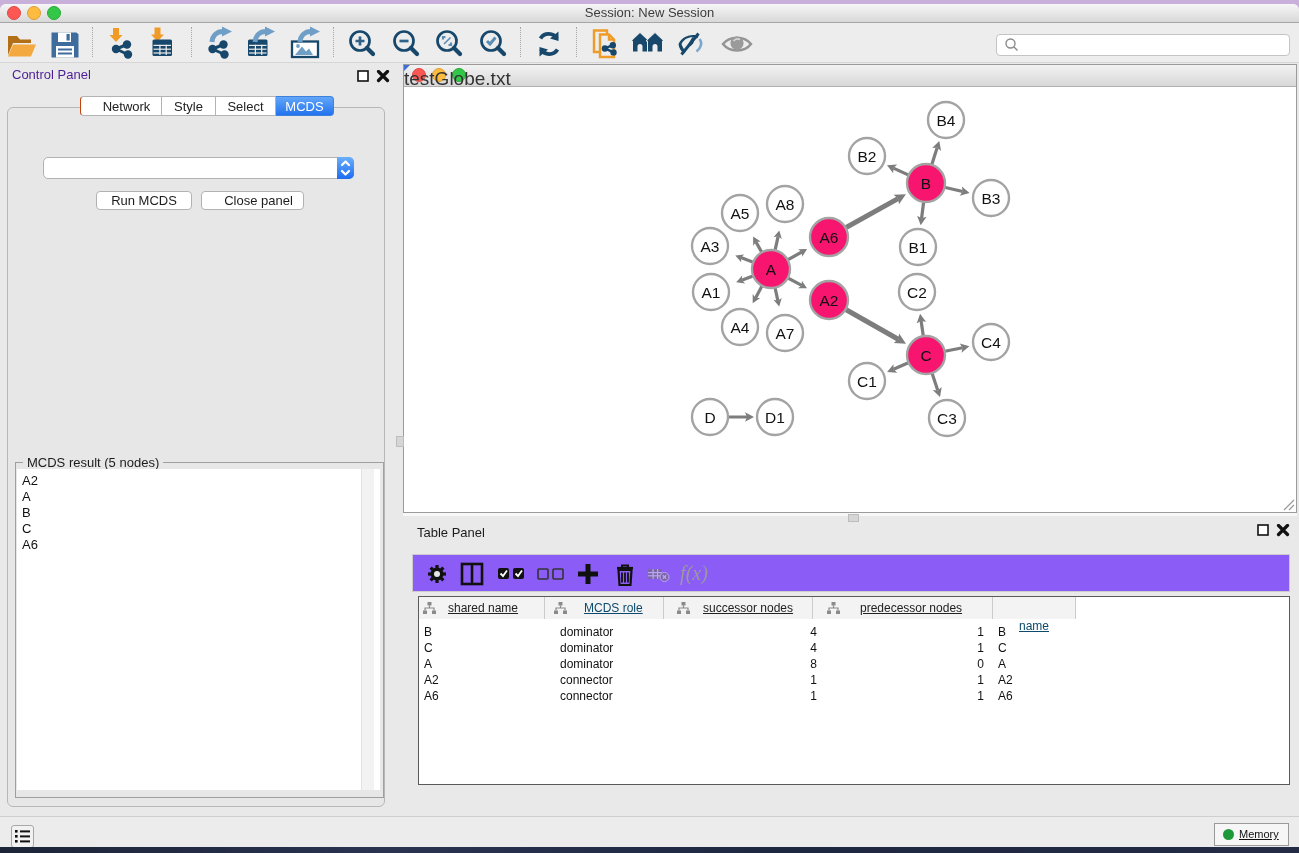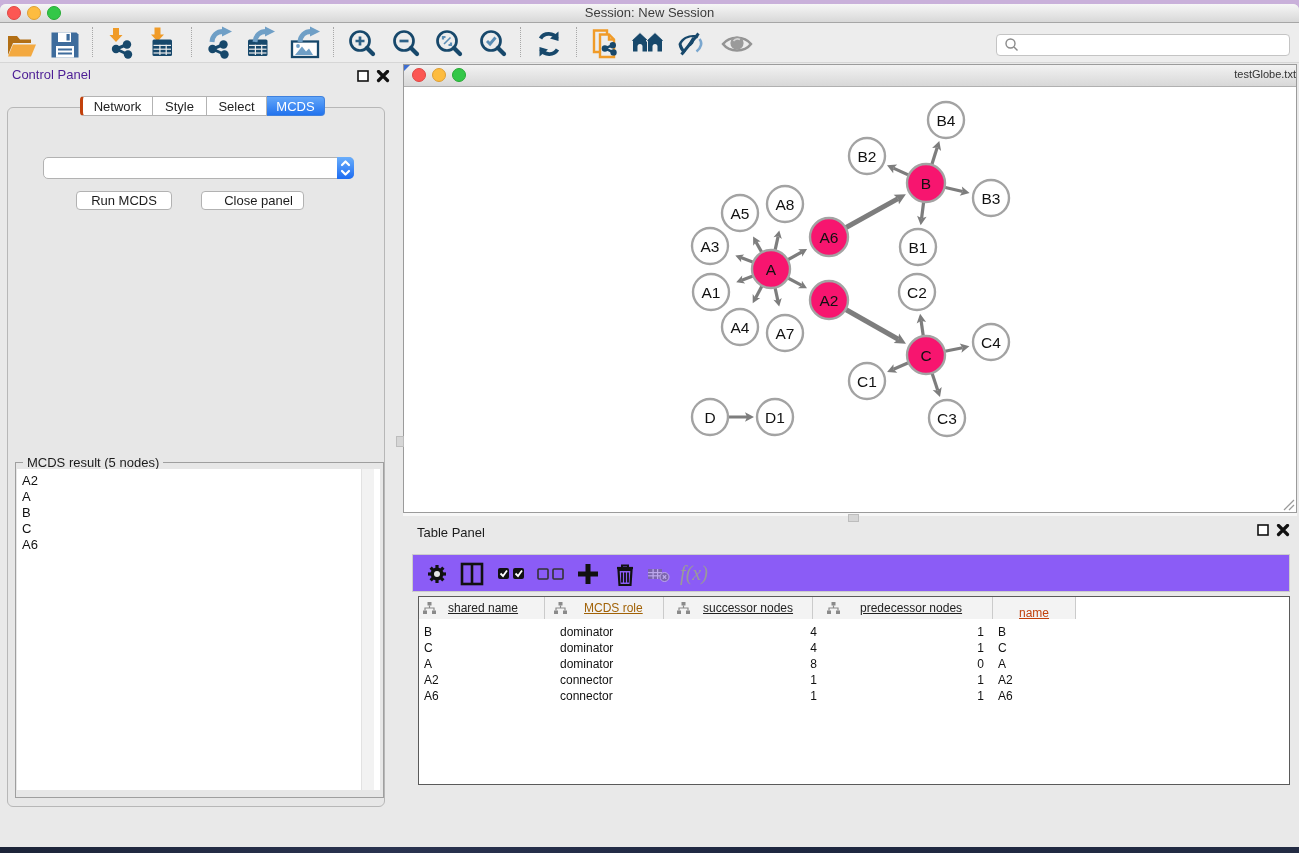--- a/index.html
+++ b/index.html
@@ -13,41 +13,41 @@
   #title{position:absolute;left:0;top:1px;width:100%;text-align:center;font-size:13px;color:#3c3c3c;}
   #toolbar{position:absolute;left:0;top:23px;width:1299px;height:39px;background:#ededed;border-bottom:1px solid #d6d6d6;}
   .tsep{position:absolute;top:4px;height:30px;width:0;border-left:1px dotted #a8a8a8;}
   .icon{position:absolute;}
   #searchbox{position:absolute;left:996px;top:11px;width:292px;height:20px;background:#fff;border:1px solid #c4c4c4;border-radius:4px;}
   
   #cp-title{position:absolute;left:12px;top:67px;font-size:13px;color:#4c1d95;}
   .tabrow{position:absolute;display:flex;height:20px;}
   .tab{height:18px;line-height:19px;font-size:13px;color:#222;background:#fff;border:1px solid #b3b3b3;border-left:none;
     padding:0;text-align:center;}
-  .tab.first{border-left:3px solid #c2410c;border-radius:4px 0 0 4px;}
+  .tab.first{border-left:1px solid #c2410c;border-radius:4px 0 0 4px;padding-left:11px;}
   .tab.last{border-radius:0 4px 4px 0;}
   .tab.sel{background:linear-gradient(#62a6f9,#2273ee);color:#fff;border-color:#3f80dd;}
   #cp-box{position:absolute;left:7px;top:107px;width:376px;height:698px;border:1px solid #b7b7b7;border-radius:6px;background:#e7e7e7;}
   #opt-label{position:absolute;left:7px;top:136px;width:377px;text-align:center;font-size:13px;color:#1c1c1c;}
   #combo{position:absolute;left:43px;top:157px;width:311px;height:22px;background:#fff;border:1px solid #b2b2b2;border-radius:5px;box-sizing:border-box;}
   #combo .txt{position:absolute;left:0;top:3px;width:296px;text-align:center;font-size:13px;color:#111;}
   #combo .step{position:absolute;right:-1px;top:-1px;width:17px;height:22px;border-radius:0 5px 5px 0;
     background:linear-gradient(#6aaefb,#1d6cf2);}
   .btn{position:absolute;height:19px;background:#fff;border:1px solid #b2b2b2;border-radius:4px;box-sizing:border-box;
     font-size:13px;color:#1c1c1c;text-align:center;line-height:17px;}
   
   #fs{position:absolute;left:15px;top:462px;width:367px;height:334px;border:1px solid #9f9f9f;}
   #fs-label{position:absolute;left:23px;top:455px;background:#e7e7e7;padding:0 4px;font-size:13px;color:#1c1c1c;}
   #fs-list{position:absolute;left:17px;top:469px;width:363px;height:321px;background:#fff;}
   #fs-sb{position:absolute;right:6px;top:0;width:12px;height:321px;background:#f2f2f2;border-left:1px solid #e2e2e2;}
   #fs-items{position:absolute;left:5px;top:4px;font-size:13px;line-height:16px;color:#111;}
   
   #iframe1{position:absolute;left:403px;top:64px;width:894px;height:449px;border:1px solid #9b9b9b;box-sizing:border-box;background:#fff;}
   #if-titlebar{position:absolute;left:0;top:0;width:100%;height:21px;background:linear-gradient(#f2f2f2,#d8d8d8);border-bottom:1px solid #b0b0b0;}
-  #if-title{position:absolute;left:0;top:3px;width:100%;text-align:right;font-size:11px;color:#333;}
+  #if-title{position:absolute;left:0;top:3px;width:100%;text-align:left;font-size:19px;color:#333;}
   
   #tp-title{position:absolute;left:417px;top:525px;font-size:13px;color:#1c1c1c;}
   #tp-toolbar{position:absolute;left:412px;top:554px;width:878px;height:38px;background:#8b5cf6;border:1px solid #cccccc;box-sizing:border-box;}
   #tbl{position:absolute;left:418px;top:596px;width:872px;height:189px;background:#fff;border:1px solid #5a5a5a;box-sizing:border-box;}
   .th{position:absolute;top:0;height:22px;background:#f3f3f3;border-right:1px solid #cbcbcb;box-sizing:border-box;}
   .row{position:absolute;font-size:12px;color:#111;height:16px;line-height:16px;}
   
   
   #statusbar{position:absolute;left:0;top:816px;width:1299px;height:31px;background:#ececec;border-top:1px solid #cfcfcf;}
   #membtn{position:absolute;left:1214px;top:6px;width:75px;height:23px;background:#f6f6f6;border:1px solid #9a9a9a;box-sizing:border-box;}
@@ -214,21 +214,21 @@
     <div class="tab" style="width:59px;">Select</div>
     <div class="tab last sel" style="width:57px;">MCDS</div>
   </div>
   <div id="combo">
     <div class="step">
       <svg width="17" height="22">
           <path d="M5 8 L8.5 4.5 L12 8 M5 14 L8.5 17.5 L12 14" stroke="#fff" stroke-width="2.2" fill="none" stroke-linecap="round" stroke-linejoin="round"></path>
         </svg>
     </div>
   </div>
-  <div class="btn" style="left:76px;top:191px;width:96px;">Run MCDS</div>
+  <div class="btn" style="left:96px;top:191px;width:96px;">Run MCDS</div>
   <div class="btn" style="left:201px;top:191px;width:103px;padding-left:12px;">Close panel</div>
   <div id="fs"></div>
   <div id="fs-label">MCDS result (5 nodes)</div>
   <div id="fs-list">
     <div id="fs-sb"></div>
     <div id="fs-items">A2<br>A<br>B<br>C<br>A6</div>
   </div>
 
   <div id="iframe1">
     <div id="if-titlebar">
@@ -394,42 +394,42 @@
         </svg>
         <div class="abs" style="left:29px;top:4px;font-size:12px;color:#222;">shared name</div>
       </div>
     <div class="th" style="left:126px;width:119px;">
         <svg width="13" height="12" style="position:absolute;top:5px;left:9px;">
           <rect x="4.5" y="0" width="4" height="3.5" fill="#8a8a8a"></rect>
           <path d="M6.5 3.5 L6.5 6 M2 8.5 L2 6 L11 6 L11 8.5" stroke="#8a8a8a" stroke-width="1.2" fill="none"></path>
           <rect x="0" y="8.5" width="4" height="3.5" fill="#8a8a8a"></rect>
           <rect x="9" y="8.5" width="4" height="3.5" fill="#8a8a8a"></rect>
         </svg>
-        <div class="abs" style="left:39px;top:4px;font-size:12px;color:#a16207;">MCDS role</div>
+        <div class="abs" style="left:39px;top:4px;font-size:12px;color:#0c4a6e;">MCDS role</div>
       </div>
     <div class="th" style="left:245px;width:149px;">
         <svg width="13" height="12" style="position:absolute;top:5px;left:13px;">
           <rect x="4.5" y="0" width="4" height="3.5" fill="#8a8a8a"></rect>
           <path d="M6.5 3.5 L6.5 6 M2 8.5 L2 6 L11 6 L11 8.5" stroke="#8a8a8a" stroke-width="1.2" fill="none"></path>
           <rect x="0" y="8.5" width="4" height="3.5" fill="#8a8a8a"></rect>
           <rect x="9" y="8.5" width="4" height="3.5" fill="#8a8a8a"></rect>
         </svg>
         <div class="abs" style="left:39px;top:4px;font-size:12px;color:#222;">successor nodes</div>
       </div>
     <div class="th" style="left:394px;width:180px;">
         <svg width="13" height="12" style="position:absolute;top:5px;left:14px;">
           <rect x="4.5" y="0" width="4" height="3.5" fill="#8a8a8a"></rect>
           <path d="M6.5 3.5 L6.5 6 M2 8.5 L2 6 L11 6 L11 8.5" stroke="#8a8a8a" stroke-width="1.2" fill="none"></path>
           <rect x="0" y="8.5" width="4" height="3.5" fill="#8a8a8a"></rect>
           <rect x="9" y="8.5" width="4" height="3.5" fill="#8a8a8a"></rect>
         </svg>
         <div class="abs" style="left:47px;top:4px;font-size:12px;color:#222;">predecessor nodes</div>
       </div>
     <div class="th" style="left:574px;width:83px;">
-        <div class="abs" style="left:26px;top:9px;font-size:12px;color:#c2410c;">name</div>
+        <div class="abs" style="left:26px;top:22px;font-size:12px;color:#0c4a6e;">name</div>
       </div>
     <div class="row" style="left:5px;top:27px;">B</div>
     <div class="row" style="left:141px;top:27px;">dominator</div>
     <div class="row" style="left:338px;top:27px;width:60px;text-align:right;">4</div>
     <div class="row" style="left:505px;top:27px;width:60px;text-align:right;">1</div>
     <div class="row" style="left:579px;top:27px;">B</div>
     <div class="row" style="left:5px;top:43px;">C</div>
     <div class="row" style="left:141px;top:43px;">dominator</div>
     <div class="row" style="left:338px;top:43px;width:60px;text-align:right;">4</div>
     <div class="row" style="left:505px;top:43px;width:60px;text-align:right;">1</div>
@@ -444,14 +444,30 @@
     <div class="row" style="left:338px;top:75px;width:60px;text-align:right;">1</div>
     <div class="row" style="left:505px;top:75px;width:60px;text-align:right;">1</div>
     <div class="row" style="left:579px;top:75px;">A2</div>
     <div class="row" style="left:5px;top:91px;">A6</div>
     <div class="row" style="left:141px;top:91px;">connector</div>
     <div class="row" style="left:338px;top:91px;width:60px;text-align:right;">1</div>
     <div class="row" style="left:505px;top:91px;width:60px;text-align:right;">1</div>
     <div class="row" style="left:579px;top:91px;">A6</div>
   </div>
 
+  <div id="statusbar">
+    <div class="abs" style="left:11px;top:8px;width:21px;height:21px;background:#f2f2f2;border:1px solid #a8a8a8;border-radius:3px;">
+      <svg width="15" height="13" style="position:absolute;left:3px;top:4px;">
+        <rect x="0" y="0" width="2.6" height="2.6" fill="#111"></rect>
+          <rect x="5" y="0.4" width="10" height="2" fill="#111"></rect>
+        <rect x="0" y="5" width="2.6" height="2.6" fill="#111"></rect>
+          <rect x="5" y="5.4" width="10" height="2" fill="#111"></rect>
+        <rect x="0" y="10" width="2.6" height="2.6" fill="#111"></rect>
+          <rect x="5" y="10.4" width="10" height="2" fill="#111"></rect>
+      </svg>
+    </div>
+    <div id="membtn">
+      <div class="abs" style="left:8px;top:5px;width:11px;height:11px;border-radius:50%;background:#1e9939;"></div>
+      <div class="abs" style="left:24px;top:4px;font-size:11px;color:#111;">Memory</div>
+    </div>
+  </div>
   <div id="bottomstrip"></div>
 </div>
 
 </body></html>

